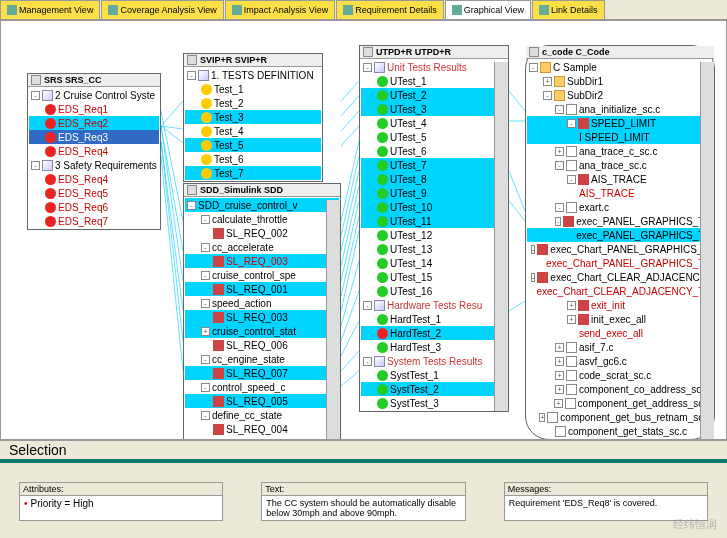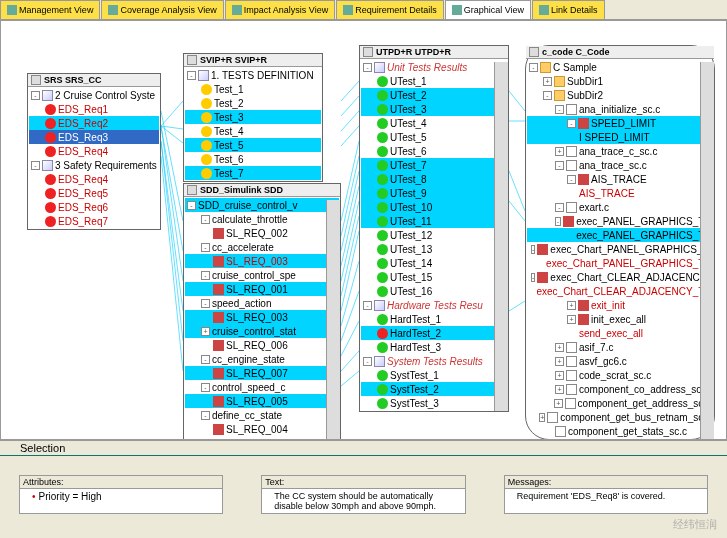--- a/index.html
+++ b/index.html
@@ -10,39 +10,39 @@
 .tab-icon{width:10px;height:10px;background:#6a9;display:inline-block}
 .canvas{position:relative;width:100%;height:420px;background:#fff;border:1px solid #999;overflow:hidden}
 .panel{position:absolute;background:#fff;border:1px solid #666;min-width:130px}
 .panel-hdr{background:#eee;border-bottom:1px solid #999;padding:1px 3px;display:flex;align-items:center;gap:3px;font-weight:bold;font-size:9px}
 .hdr-icon{width:10px;height:10px;background:#ddd;border:1px solid #888}
 .tree{padding:1px}
 .node{display:flex;align-items:center;gap:2px;padding:0 2px;height:14px;font-size:9px;white-space:nowrap;overflow:hidden}
 .node.sel{background:#00d4ff}
 .node.darksel{background:#316ac5;color:#fff}
 .node.red{color:#c00}
-.node.ital{font-style:italic;color:#c33}
+.node.ital{color:#c33}
 .ind{display:inline-block}
 .i1{width:12px}.i2{width:24px}.i3{width:36px}.i4{width:48px}
 .exp{width:9px;height:9px;border:1px solid #888;background:#fff;font-size:7px;line-height:7px;text-align:center;color:#555}
 .ico{width:11px;height:11px;flex-shrink:0}
 .ico.doc{background:linear-gradient(135deg,#fff,#ccf);border:1px solid #88a}
 .ico.r{background:#e22;border-radius:50%}
 .ico.g{background:#2c2;border-radius:50%}
 .ico.y{background:#fc0;border-radius:50%}
 .ico.file{background:#fff;border:1px solid #888}
 .ico.fold{background:#fc6;border:1px solid #c93}
 .ico.flag{background:#c44}
 .scrollbar{position:absolute;right:0;top:16px;bottom:0;width:14px;background:#ddd;border-left:1px solid #999}
 .detail{display:flex;border-top:1px solid #999;background:#ece9d8;height:78px;flex-direction:column}
-.sel-hdr{padding:1px 20px;font-size:11px;border-bottom:1px solid #0f766e}
+.sel-hdr{padding:1px 9px;font-size:14px;border-bottom:4px solid #0f766e}
 .cols{display:flex;flex:1}
 .col{flex:1;border:1px solid #999;display:flex;flex-direction:column;margin:19px}
 .col-hdr{background:#ece9d8;border-bottom:1px solid #999;padding:1px 3px;font-size:9px}
-.col-body{background:#fff;flex:1;padding:2px 12px;font-size:9px}
+.col-body{background:#fff;flex:1;padding:2px 4px;font-size:9px}
 .bullet{color:#c00;margin-right:3px}
 svg.links{position:absolute;top:0;left:0;width:100%;height:100%;pointer-events:none}
 svg.links line{stroke:#0cf;stroke-width:1;opacity:.6}
 .watermark{position:absolute;right:10px;bottom:6px;font-size:11px;color:#888;opacity:.6}
 </style>
 </head>
 <body>
 
 <div class="tabs">
     <div class="tab"><span class="tab-icon"></span>Management View</div>

